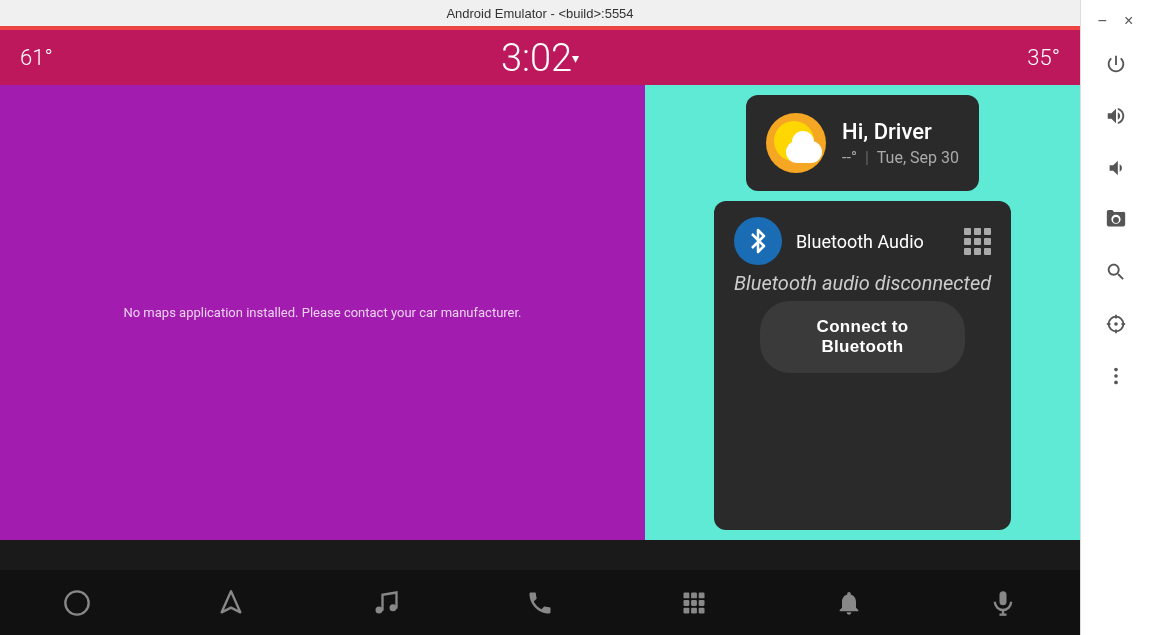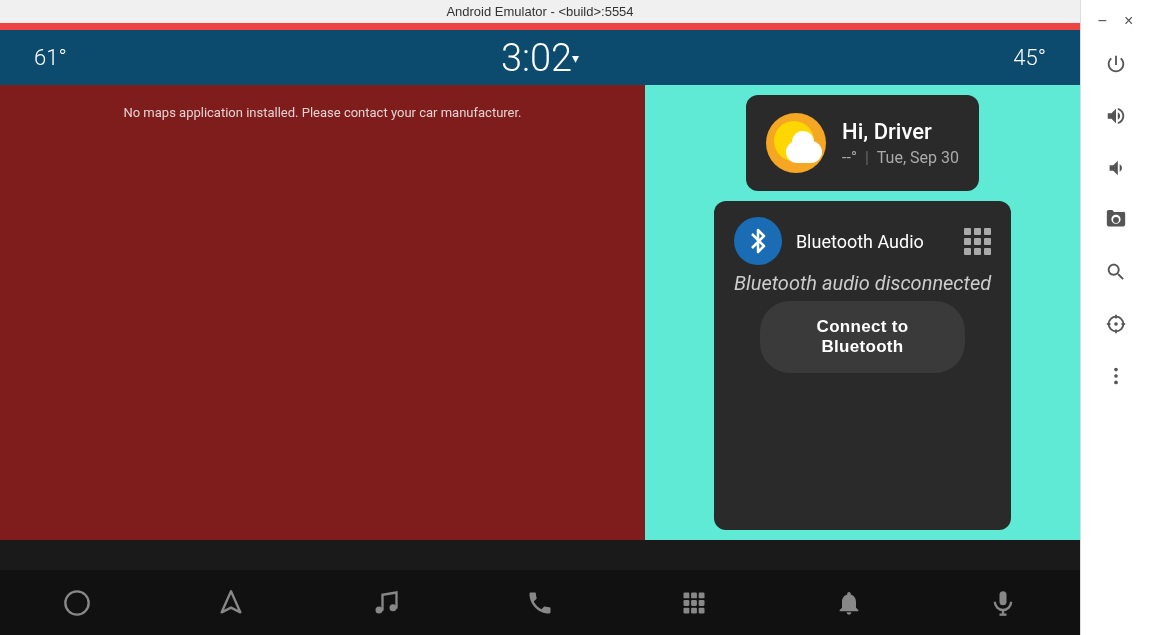--- a/index.html
+++ b/index.html
@@ -14,21 +14,21 @@
     
     #title-bar {
       width: 1080px;
       height: 30px;
       background: #f0f0f0;
       display: flex;
       align-items: center;
       justify-content: center;
       position: absolute;
       top: 0; left: 0;
-      border-bottom: 7px solid #ef4444;
+      border-bottom: 4px solid #ef4444;
     }
     #title-bar-text {
       font-size: 13px;
       color: #333;
       font-family: Arial, sans-serif;
     }
 
     
     #android-window {
       position: absolute;
@@ -43,25 +43,25 @@
       top: 30px; left: 0;
       width: 1080px;
       height: 605px;
       background: #1a1a1a;
     }
 
     
     #status-bar {
       width: 100%;
       height: 55px;
-      background: #0c4a6e;
+      background: #be185d;
       display: flex;
       align-items: center;
       justify-content: space-between;
-      padding: 0 34px;
+      padding: 0 20px;
     }
     .status-temp {
       color: #fff;
       font-size: 22px;
       font-weight: 300;
     }
     #time-display {
       color: #fff;
       font-size: 38px;
       font-weight: 300;
@@ -78,23 +78,23 @@
     #main-content {
       display: flex;
       width: 100%;
       height: 455px;
     }
 
     
     #map-area {
       width: 645px;
       height: 455px;
-      background: #7f1d1d;
-      display: flex;
-      align-items: flex-start;
+      background: #a21caf;
+      display: flex;
+      align-items: center;
       justify-content: center;
       padding: 20px;
       flex-shrink: 0;
     }
     #map-message {
       color: rgba(255,255,255,0.8);
       font-size: 13px;
       text-align: center;
     }
 
@@ -332,21 +332,21 @@
   </div>
 
   <div id="android-content">
 
     <div id="status-bar">
       <span class="status-temp">61°</span>
       <div id="time-display">
         <span>3:02</span>
         <span class="signal-icon">▾</span>
       </div>
-      <span class="status-temp">45°</span>
+      <span class="status-temp">35°</span>
     </div>
 
     <div id="main-content">
 
       <div id="map-area">
         <span id="map-message">No maps application installed. Please contact your car manufacturer.</span>
       </div>
 
       <div id="right-panel">
 

